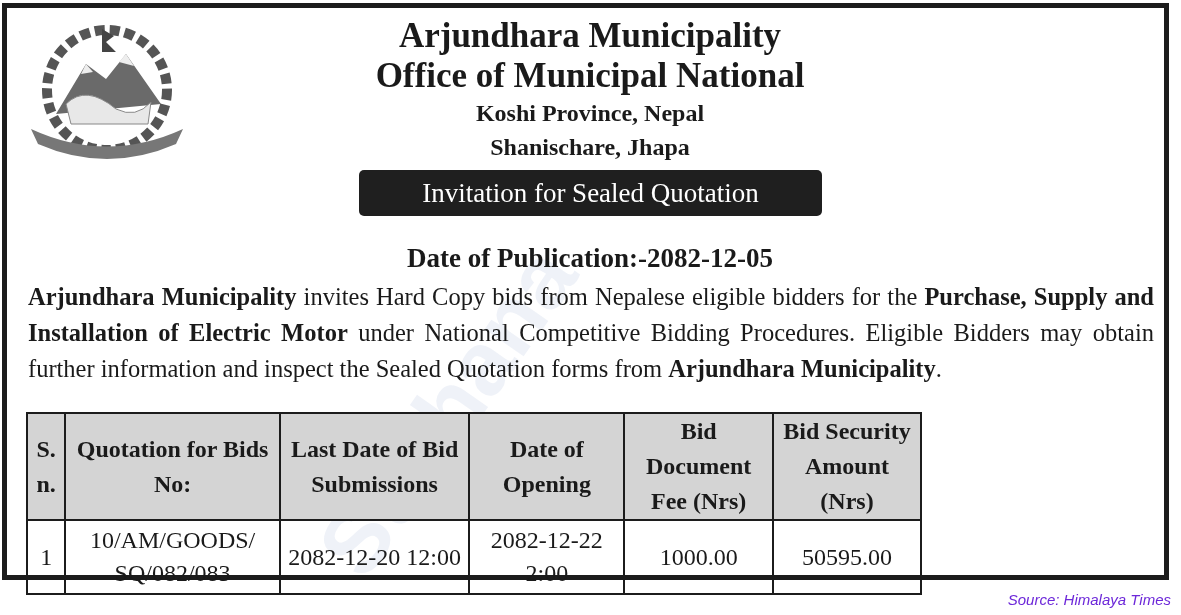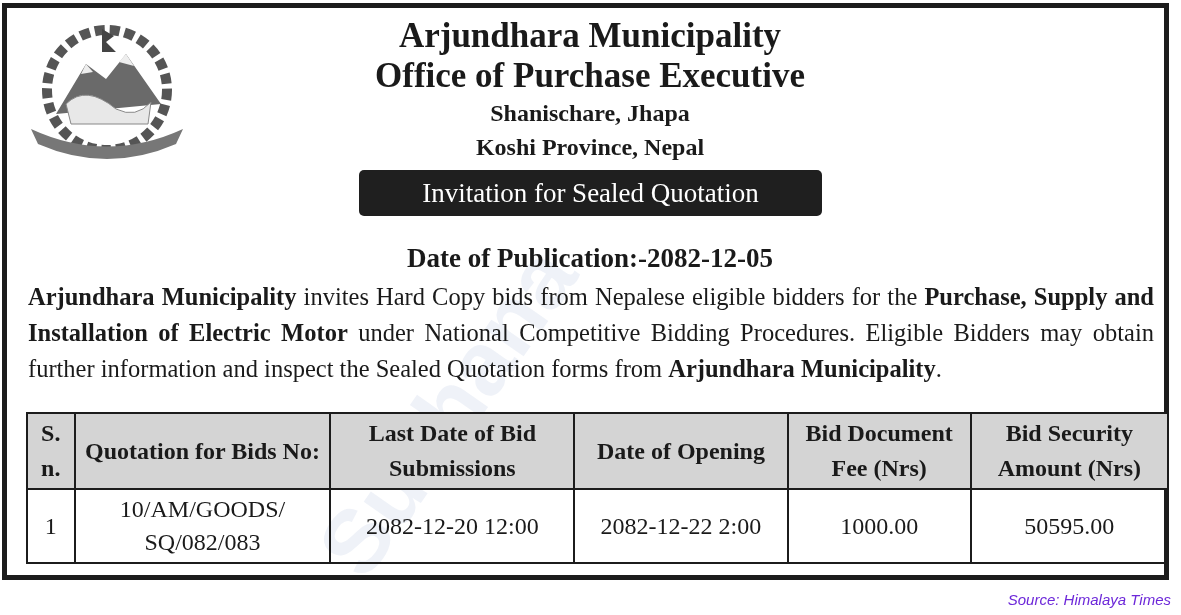--- a/index.html
+++ b/index.html
@@ -6,21 +6,21 @@
   body { width: 1181px; height: 615px; position: relative; overflow: hidden; font-family: "Liberation Serif", serif; color: #1a1a1a; }
   .frame { position: absolute; left: 2px; top: 3px; width: 1167px; height: 577px; border: 5px solid #1c1c1c; box-sizing: border-box; background: #fff; }
   .emblem { position: absolute; left: 26px; top: 24px; width: 162px; height: 140px; }
   .header { position: absolute; left: 300px; top: 16px; width: 580px; text-align: center; }
   .h1 { font-weight: bold; font-size: 35px; line-height: 40px; }
   .h2 { font-weight: bold; font-size: 24px; line-height: 34px; }
   .banner { position: absolute; left: 359px; top: 170px; width: 463px; height: 46px; background: #1f1f1f; border-radius: 5px; color: #fff; font-weight: normal; font-size: 27px; line-height: 46px; text-align: center; }
   .pubdate { position: absolute; left: 300px; top: 219px; width: 580px; text-align: center; font-weight: bold; font-size: 27px; line-height: 38px; margin-top: 20px; }
   .para { position: absolute; left: 28px; top: 279px; width: 1126px; font-size: 24.5px; line-height: 36px; text-align: justify; text-align-last: left; }
   .para b { font-weight: bold; }
-  table.bids { position: absolute; left: 26px; top: 412px; width: 1143px; border-collapse: collapse; font-size: 24px; }
+  table.bids { position: absolute; left: 26px; top: 412px; width: 896px; border-collapse: collapse; font-size: 24px; }
   table.bids th, table.bids td { border: 2px solid #1c1c1c; text-align: center; vertical-align: middle; padding: 0 4px; }
   table.bids th { background: #d4d4d4; font-weight: bold; line-height: 35px; height: 74px; }
   table.bids td { line-height: 33px; height: 72px; font-weight: normal; }
   .source { position: absolute; right: 10px; top: 591px; font-family: "Liberation Sans", sans-serif; font-style: italic; font-size: 15px; color: #6d28d9; }
   .wm { position: absolute; font-family: "Liberation Sans", sans-serif; font-weight: bold; color: rgba(120,150,200,0.12); transform: rotate(-55deg); font-size: 90px; left: 260px; top: 360px; pointer-events: none; }
 </style>
 </head>
 <body>
 
 <div class="frame"></div>
@@ -32,23 +32,23 @@
   <polygon points="30,90 60,40 80,55 100,30 135,80" fill="#6a6a6a"></polygon>
   <polygon points="55,50 60,40 67,48" fill="#eee"></polygon>
   <polygon points="93,38 100,30 108,42" fill="#eee"></polygon>
   <path d="M40,80 Q60,60 90,85 Q110,95 125,78 L122,100 L45,100 Z" fill="#e8e8e8" stroke="#888"></path>
   <polygon points="76,5 76,28 90,28 80,18 88,12" fill="#444"></polygon>
   <path d="M5,105 Q81,140 157,105 L150,120 Q81,150 12,120 Z" fill="#777"></path>
 </svg>
 
 <div class="header">
   <div class="h1">Arjundhara Municipality</div>
-  <div class="h1">Office of Purchase Executive</div>
+  <div class="h1">Office of Municipal National</div>
+  <div class="h2">Koshi Province, Nepal</div>
   <div class="h2">Shanischare, Jhapa</div>
-  <div class="h2">Koshi Province, Nepal</div>
 </div>
 
 <div class="banner">Invitation for Sealed Quotation</div>
 <div class="pubdate">Date of Publication:-2082-12-05</div>
 
 <div class="para"><b>Arjundhara Municipality</b><span> invites Hard Copy bids from Nepalese eligible bidders for the </span><b>Purchase, Supply and Installation of Electric Motor</b><span> under National Competitive Bidding Procedures. Eligible Bidders may obtain further information and inspect the Sealed Quotation forms from </span><b>Arjundhara Municipality</b><span>.</span></div>
 
 <table class="bids">
   <colgroup>
     <col style="width:47px">

